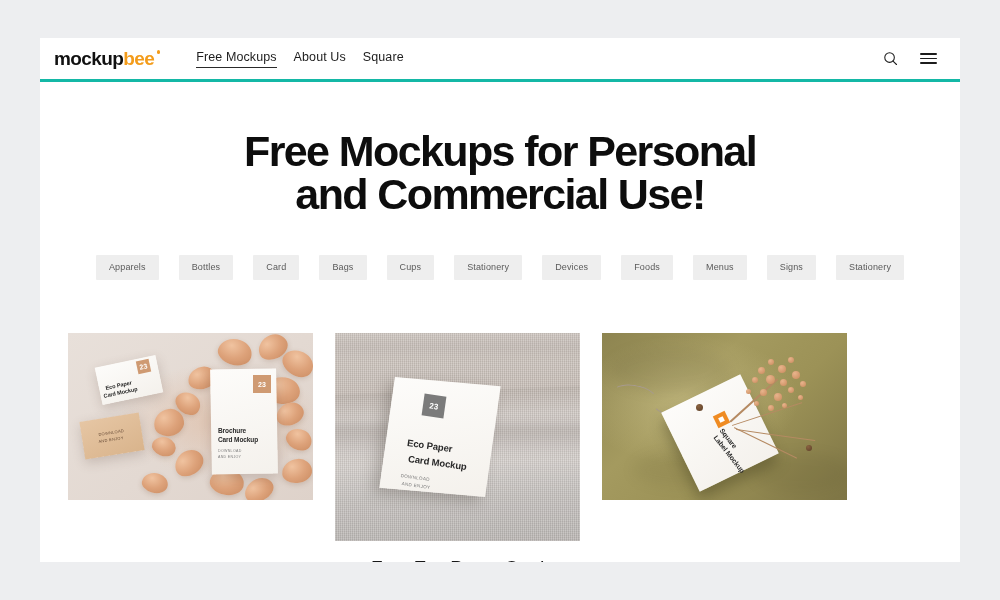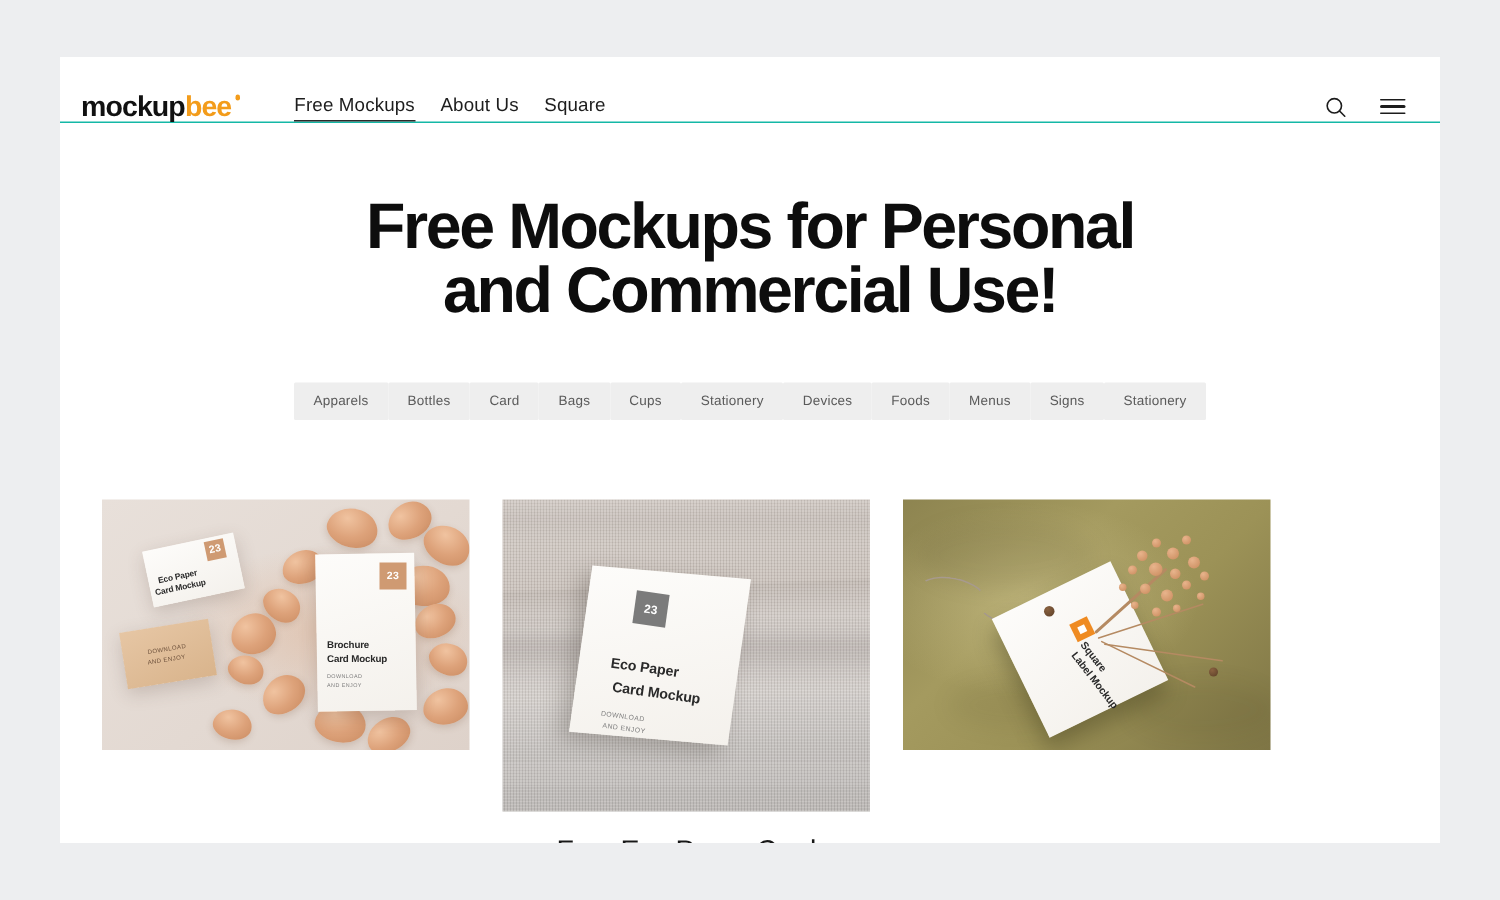--- a/index.html
+++ b/index.html
@@ -25,23 +25,23 @@
     width: 920px;
     height: 524px;
     background: #ffffff;
     overflow: hidden;
   }
 
   
   .site-header {
     position: relative;
     height: 44px;
-    border-bottom: 1px solid #14b8a6;
-    display: flex;
-    align-items: flex-end;
+    border-bottom: 3px solid #14b8a6;
+    display: flex;
+    align-items: center;
     padding: 0 22px 0 14px;
   }
 
   .brand {
     font-size: 19px;
     font-weight: 700;
     letter-spacing: -0.6px;
     color: #111111;
     line-height: 1;
     position: relative;
@@ -113,21 +113,21 @@
     color: #0d0d0d;
     max-width: 560px;
     margin: 0 auto;
   }
 
   
   .chips {
     display: flex;
     justify-content: center;
     flex-wrap: nowrap;
-    gap: 0;
+    gap: 20px;
     margin-top: 39px;
     padding: 0 8px;
   }
   .chip {
     background: #eeeeee;
     color: #5a5a5a;
     font-size: 9px;
     letter-spacing: 0.15px;
     line-height: 1;
     padding: 8px 13px;

